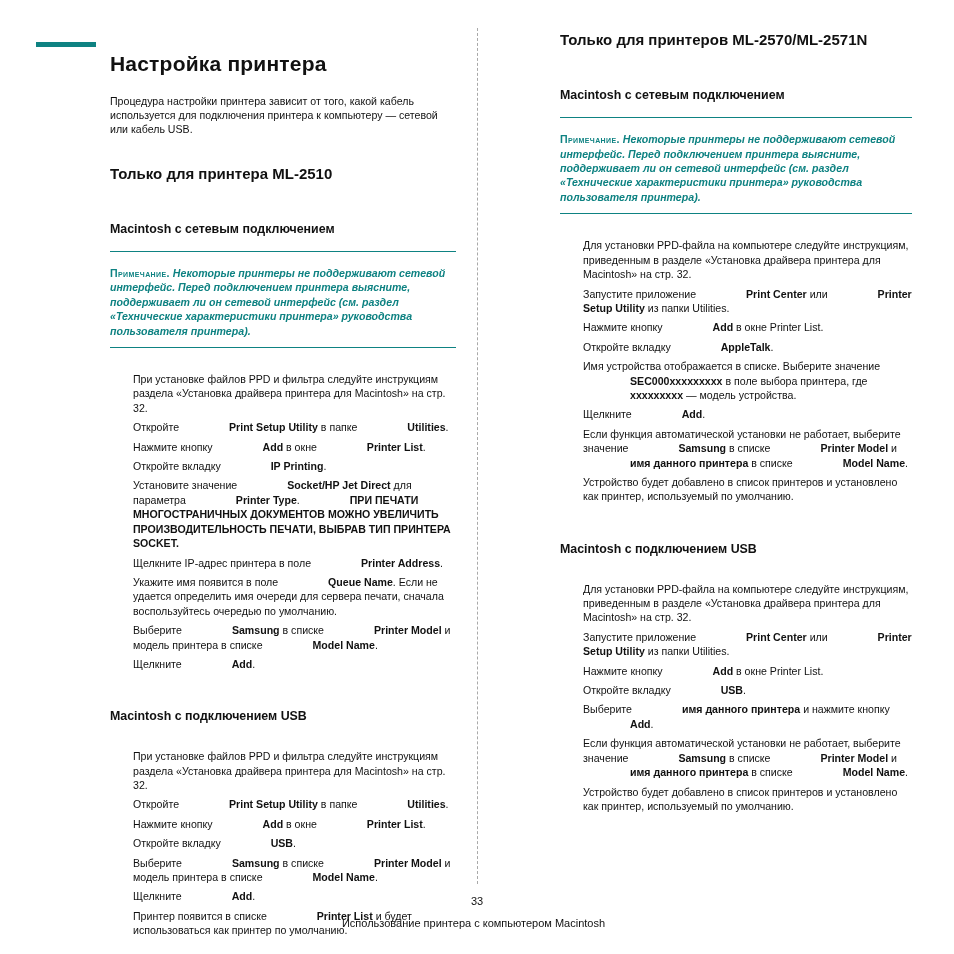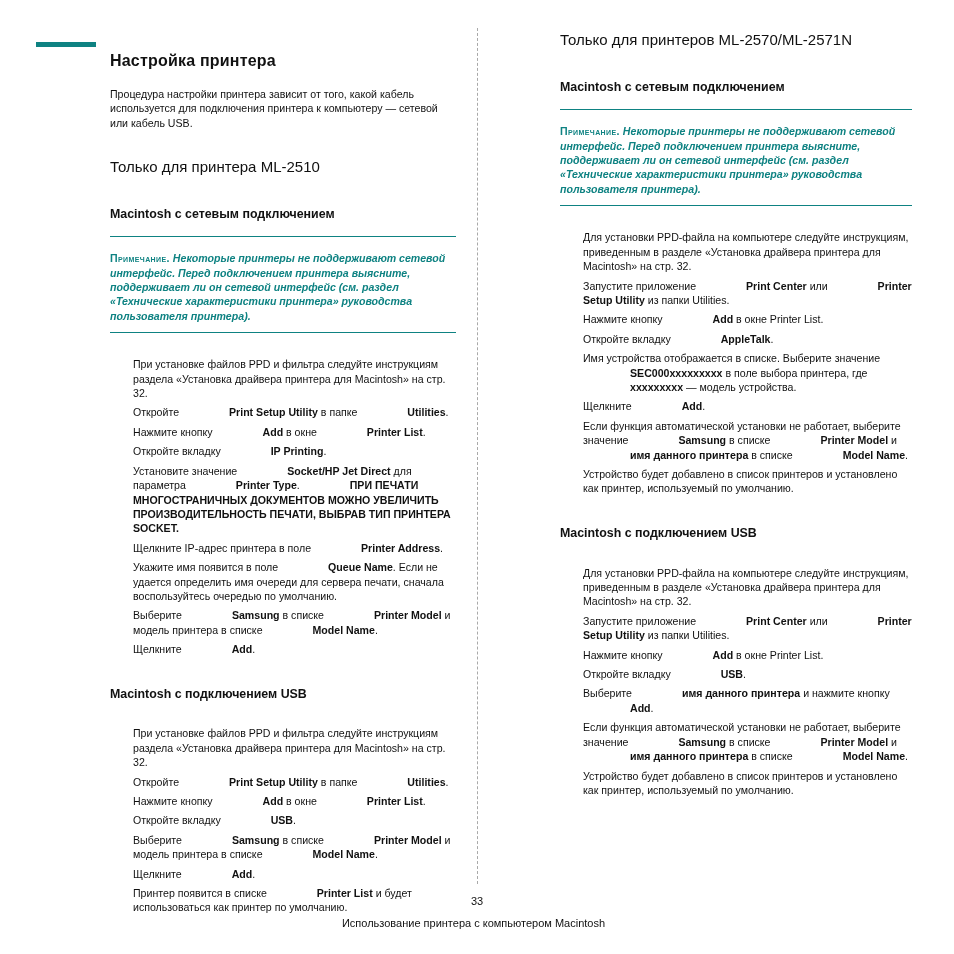--- a/index.html
+++ b/index.html
@@ -6,24 +6,24 @@
   body{
     width:954px;height:954px;background:#ffffff;position:relative;
     font-family:"Liberation Sans",sans-serif;color:#111;
     -webkit-font-smoothing:antialiased;overflow:hidden;
   }
   .accent-bar{position:absolute;left:36px;top:42px;width:60px;height:5px;background:#0e8282;}
   .divider{position:absolute;left:477px;top:28px;height:856px;width:0;border-left:1px dashed #a9a9a9;}
   .col{position:absolute;font-size:10.6px;line-height:1.36;}
   .col-left{left:110px;top:50px;width:346px;}
   .col-right{left:560px;top:30px;width:352px;}
-  .page-title{font-size:16px;font-weight:bold;margin:0 0 15px 0;letter-spacing:0.2px;}
-  .section-heading{font-size:15px;font-weight:normal;margin:27px 0 0 0;}
+  .page-title{font-size:21px;font-weight:bold;margin:0 0 15px 0;letter-spacing:0.2px;}
+  .section-heading{font-size:15px;font-weight:bold;margin:27px 0 0 0;}
   .col-right .section-heading{margin-top:0;}
-  .sub-heading{font-size:12.4px;font-weight:bold;margin:29px 0 0 0;}
+  .sub-heading{font-size:12.4px;font-weight:bold;margin:37px 0 0 0;}
   .intro{margin:0;}
   .note{
     border-top:1px solid #0e8282;border-bottom:1px solid #0e8282;
     margin-top:13px;padding:14px 0 9px 0;
     color:#0e8282;font-style:italic;font-weight:bold;
   }
   .note-label{font-style:normal;font-variant:small-caps;letter-spacing:0.4px;}
   .steps{margin-top:24px;padding-left:23px;}
   .step{margin-bottom:5px;}
   .step .b{font-weight:bold;padding-left:47px;}

